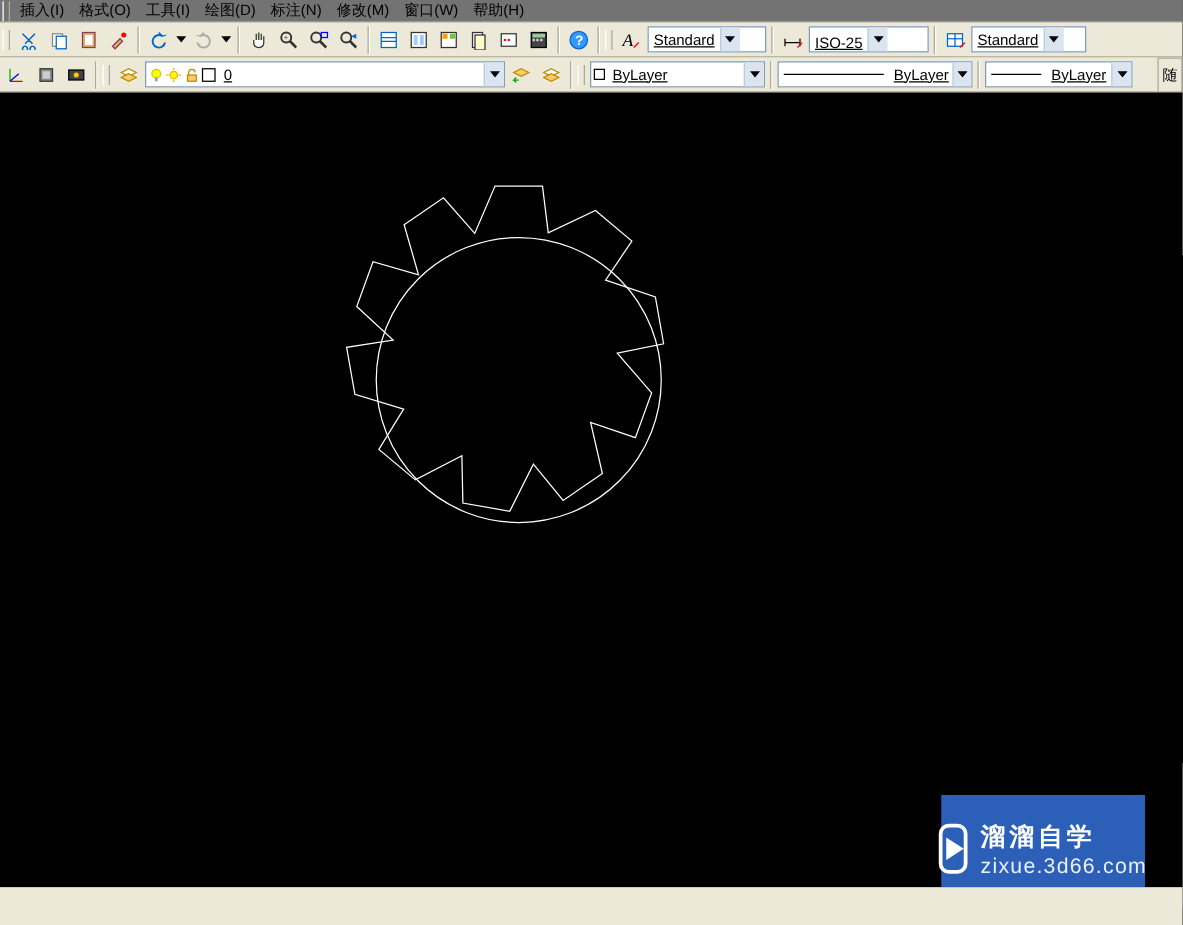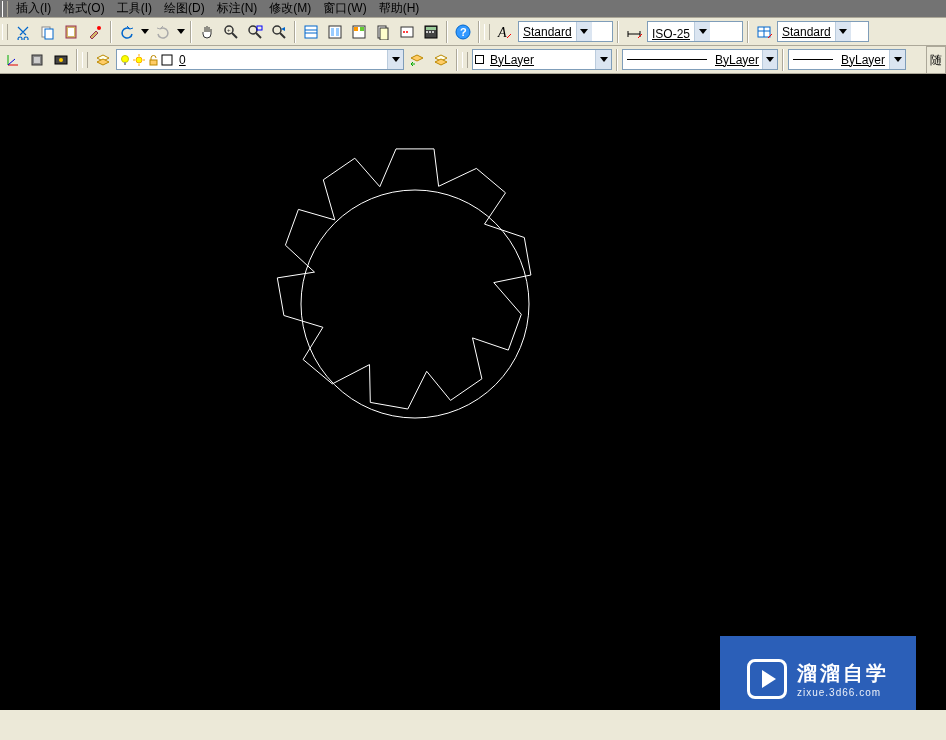--- a/index.html
+++ b/index.html
@@ -150,21 +150,21 @@
   font-size: 11px;
   margin-right: -1px;
   height: 15px;
   line-height: 14px;
   cursor: pointer;
 }
 .watermark {
   position: absolute;
   right: 30px;
   bottom: 18px;
-  width: 196px;
+  width: 163px;
   height: 86px;
   background: #2b5fb8;
   display: flex;
   align-items: center;
   justify-content: center;
   gap: 10px;
   color: #fff;
 }
 .wm-icon {
   width: 40px;
@@ -177,21 +177,21 @@
 }
 .wm-play {
   width: 0; height: 0;
   border-left: 14px solid #fff;
   border-top: 9px solid transparent;
   border-bottom: 9px solid transparent;
   margin-left: 3px;
 }
 .wm-text { display: flex; flex-direction: column; }
 .wm-title { font-size: 20px; font-weight: bold; letter-spacing: 3px; }
-.wm-sub { font-size: 10px; letter-spacing: 1px; opacity: .9; }
+.wm-sub { font-size: 17px; letter-spacing: 1px; opacity: .9; }
 .side-label {
   position: absolute;
   right: 0;
   top: 46px;
   height: 28px;
   width: 20px;
   background: #ece9d8;
   border: 1px solid #aca899;
   font-size: 12px;
   display: flex;

